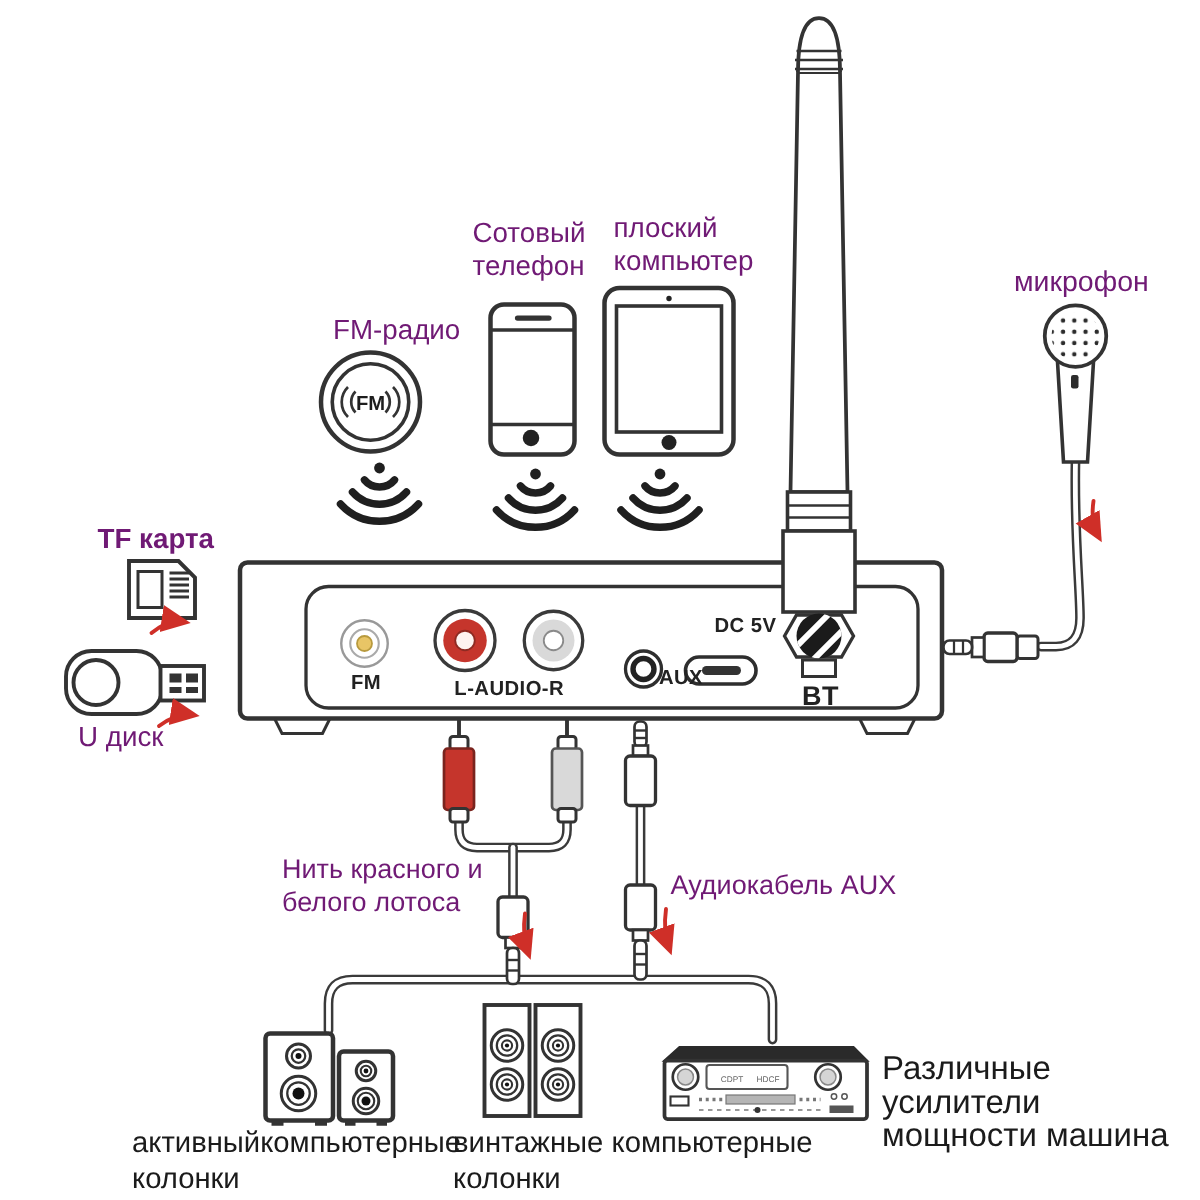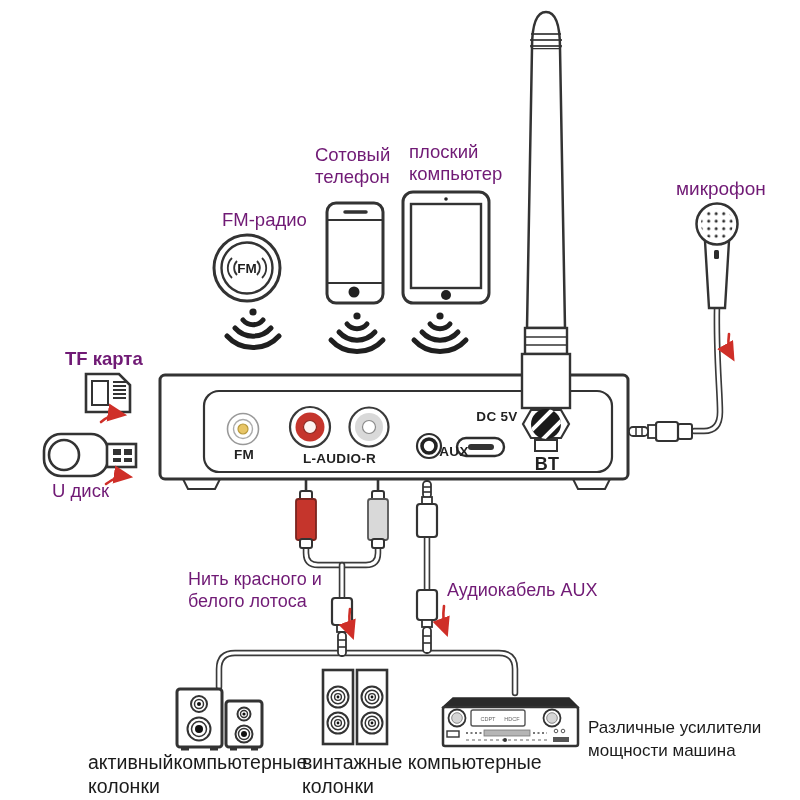--- a/index.html
+++ b/index.html
@@ -301,16 +301,16 @@
   <div class="port-label" style="left:532px;top:454px;width:30px;font-size:18px;">BT</div>
 
   <div class="label" style="left:447px;top:580px;font-size:18px;">Аудиокабель AUX</div>
   <div class="label" style="left:188px;top:569px;font-size:18px;">Нить красного и
 белого лотоса</div>
 
   <div class="bottom-label" style="left:88px;top:751px;">активныйкомпьютерные
 колонки</div>
   <div class="bottom-label" style="left:302px;top:751px;">винтажные компьютерные
 колонки</div>
-  <div class="bottom-label" style="left:588px;top:701px;font-size:17px;line-height:22.5px;margin-top:16px;">Различные усилители
+  <div class="bottom-label" style="left:588px;top:701px;font-size:22px;line-height:22.5px;">Различные усилители
 мощности машина</div>
 
 </div>
 
 </body></html>

